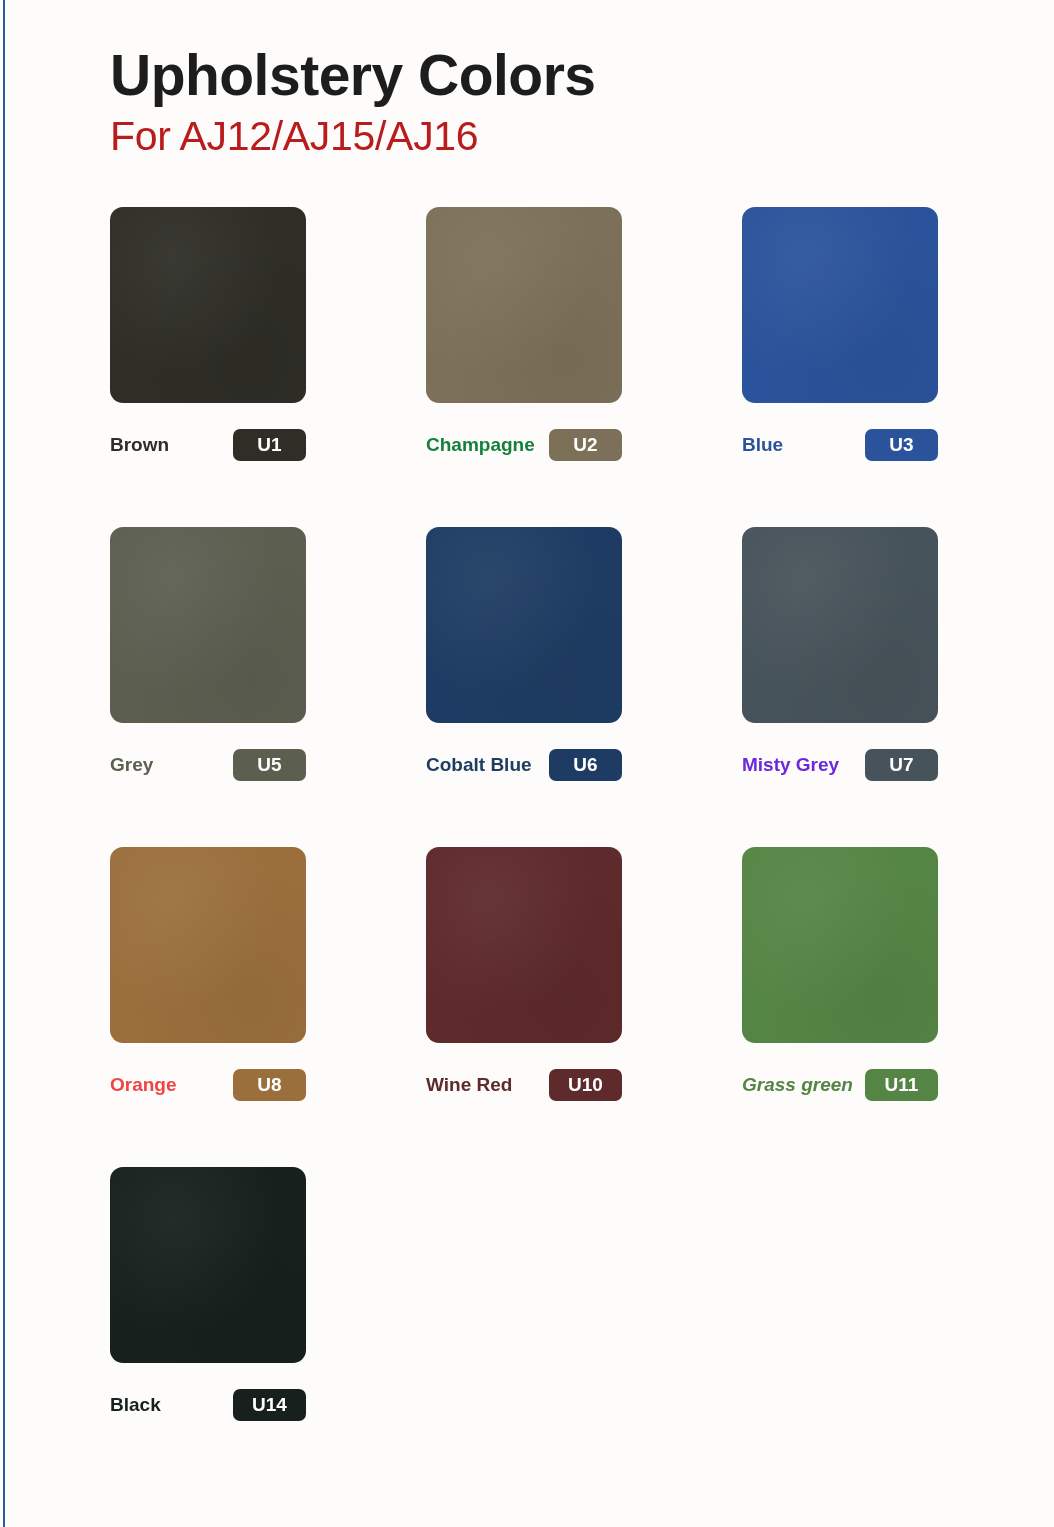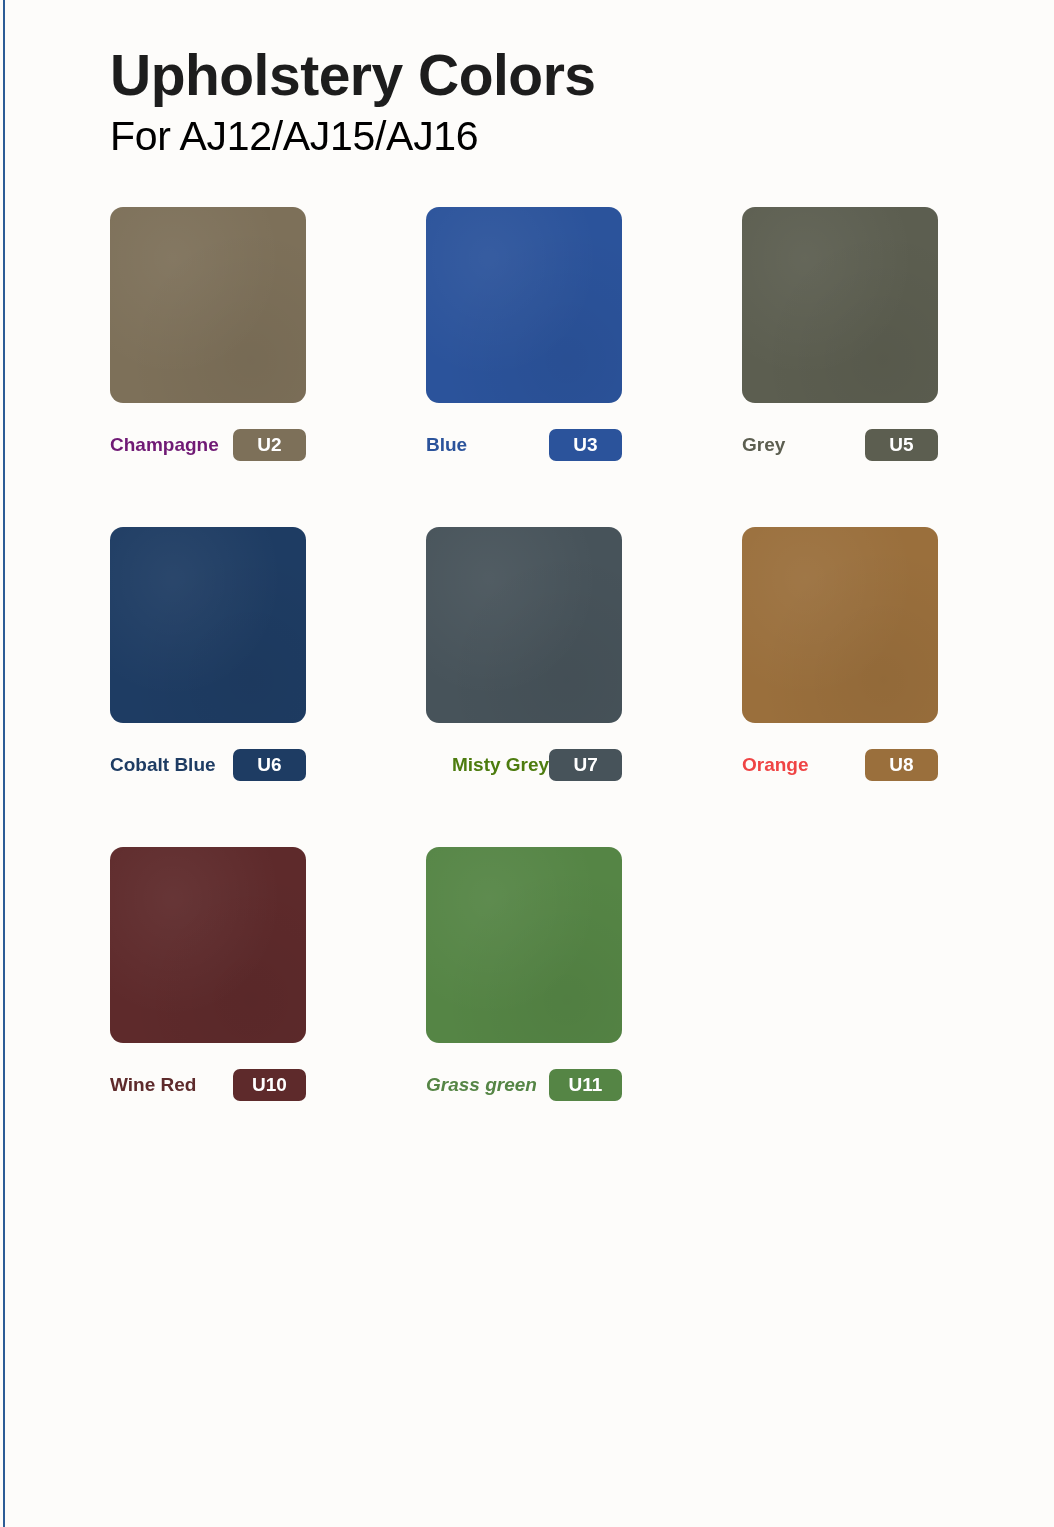--- a/index.html
+++ b/index.html
@@ -39,21 +39,21 @@
     font-size: 57px;
     font-weight: bold;
     color: #1d1d1d;
     letter-spacing: -0.5px;
     line-height: 1.05;
   }
 
   .page-subtitle {
     font-size: 41px;
     font-weight: normal;
-    color: #000000;
+    color: #b91c1c;
     letter-spacing: -0.3px;
     margin-top: 8px;
     line-height: 1.1;
   }
 
   .swatch-grid {
     margin-top: 48px;
     display: grid;
     grid-template-columns: repeat(3, 316px);
     grid-auto-rows: 320px;
@@ -113,23 +113,30 @@
 <div class="left-rule"></div>
 
 <div class="page">
 
   <h1 class="page-title">Upholstery Colors</h1>
 
   <h2 class="page-subtitle">For AJ12/AJ15/AJ16</h2>
 
   <div class="swatch-grid">
       <div class="swatch-cell">
+        <div class="swatch-chip" style="background: rgb(46, 46, 39);"></div>
+        <div class="swatch-caption">
+          <span class="swatch-name" style="color: rgb(46, 46, 39);">Brown</span>
+          <span class="swatch-code" style="background: rgb(46, 46, 39);">U1</span>
+        </div>
+      </div>
+      <div class="swatch-cell">
         <div class="swatch-chip" style="background: rgb(125, 112, 89);"></div>
         <div class="swatch-caption">
-          <span class="swatch-name" style="color: #701a75;">Champagne</span>
+          <span class="swatch-name" style="color: #15803d;">Champagne</span>
           <span class="swatch-code" style="background: rgb(125, 112, 89);">U2</span>
         </div>
       </div>
       <div class="swatch-cell">
         <div class="swatch-chip" style="background: rgb(43, 83, 155);"></div>
         <div class="swatch-caption">
           <span class="swatch-name" style="color: rgb(43, 83, 155);">Blue</span>
           <span class="swatch-code" style="background: rgb(43, 83, 155);">U3</span>
         </div>
       </div>
@@ -143,21 +150,21 @@
       <div class="swatch-cell">
         <div class="swatch-chip" style="background: rgb(30, 60, 99);"></div>
         <div class="swatch-caption">
           <span class="swatch-name" style="color: rgb(30, 60, 99); text-align: center;">Cobalt Blue</span>
           <span class="swatch-code" style="background: rgb(30, 60, 99);">U6</span>
         </div>
       </div>
       <div class="swatch-cell">
         <div class="swatch-chip" style="background: rgb(71, 83, 90);"></div>
         <div class="swatch-caption">
-          <span class="swatch-name" style="color: #4d7c0f; margin-left: 26px;">Misty Grey</span>
+          <span class="swatch-name" style="color: #6d28d9;">Misty Grey</span>
           <span class="swatch-code" style="background: rgb(71, 83, 90);">U7</span>
         </div>
       </div>
       <div class="swatch-cell">
         <div class="swatch-chip" style="background: rgb(154, 111, 60);"></div>
         <div class="swatch-caption">
           <span class="swatch-name" style="color: #ef4444;">Orange</span>
           <span class="swatch-code" style="background: rgb(154, 111, 60);">U8</span>
         </div>
       </div>
@@ -168,15 +175,22 @@
           <span class="swatch-code" style="background: rgb(94, 42, 43);">U10</span>
         </div>
       </div>
       <div class="swatch-cell">
         <div class="swatch-chip" style="background: rgb(85, 133, 69);"></div>
         <div class="swatch-caption">
           <span class="swatch-name" style="color: rgb(85, 133, 69); font-style: italic;">Grass green</span>
           <span class="swatch-code" style="background: rgb(85, 133, 69);">U11</span>
         </div>
       </div>
+      <div class="swatch-cell">
+        <div class="swatch-chip" style="background: rgb(23, 32, 28);"></div>
+        <div class="swatch-caption">
+          <span class="swatch-name" style="color: rgb(23, 32, 28);">Black</span>
+          <span class="swatch-code" style="background: rgb(23, 32, 28);">U14</span>
+        </div>
+      </div>
     </div>
 
 </div>
 
 </body></html>

